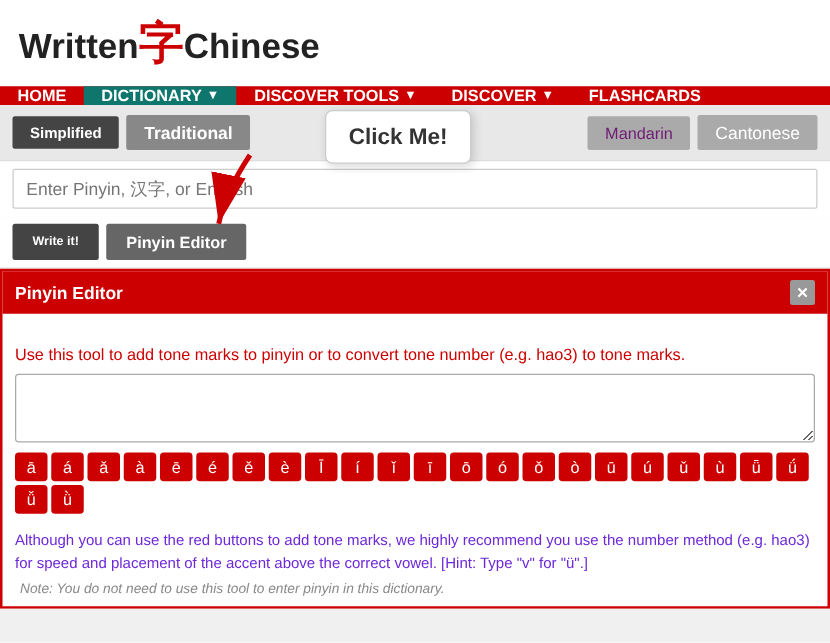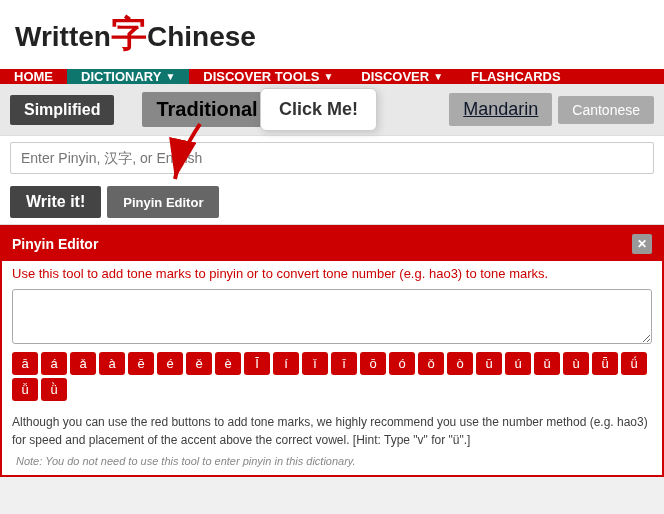--- a/index.html
+++ b/index.html
@@ -51,46 +51,44 @@
       display: flex;
       align-items: center;
       gap: 6px;
       position: relative;
     }
     .btn-simplified {
       background: #444;
       color: white;
       border: none;
       padding: 6px 14px;
-      font-size: 16px;
+      font-size: 12px;
       font-weight: bold;
       cursor: pointer;
       border-radius: 2px;
     }
     .btn-traditional {
       background: #888;
-      color: #000000;
+      color: #ffffff;
       border: none;
       padding: 6px 14px;
-      font-size: 20px;
-      font-weight: bold;
-      cursor: pointer;
-      border-radius: 2px;
-      margin-left: 22px;
+      font-size: 14px;
+      font-weight: bold;
+      cursor: pointer;
+      border-radius: 2px;
     }
     .btn-mandarin {
       background: #aaa;
-      color: #0f172a;
+      color: #701a75;
       border: none;
       padding: 6px 14px;
-      font-size: 18px;
+      font-size: 13px;
       cursor: pointer;
       border-radius: 2px;
       margin-left: auto;
-      text-decoration: underline;
     }
     .btn-cantonese {
       background: #aaa;
       color: white;
       border: none;
       padding: 6px 14px;
       font-size: 14px;
       cursor: pointer;
       border-radius: 2px;
       text-align: center;
@@ -136,21 +134,21 @@
       padding: 6px 10px;
       display: flex;
       gap: 6px;
       border-bottom: 1px solid #ddd;
     }
     .btn-write {
       background: #444;
       color: white;
       border: none;
       padding: 7px 16px;
-      font-size: 16px;
+      font-size: 10px;
       font-weight: bold;
       cursor: pointer;
       border-radius: 2px;
     }
     .btn-pinyin-editor {
       background: #666;
       color: white;
       border: none;
       padding: 7px 16px;
       font-size: 13px;
@@ -185,21 +183,21 @@
       cursor: pointer;
       font-size: 12px;
       display: flex;
       align-items: center;
       justify-content: center;
       border-radius: 2px;
     }
     .pinyin-instruction {
       color: #cc0000;
       font-size: 13px;
-      padding: 4px 10px 6px;
+      padding: 24px 10px 6px;
       line-height: 1.4;
     }
     .pinyin-textarea {
       display: block;
       width: calc(100% - 20px);
       margin: 0 10px;
       height: 55px;
       border: 1px solid #aaa;
       border-radius: 3px;
       resize: vertical;
@@ -223,21 +221,21 @@
       font-size: 13px;
       cursor: pointer;
       border-radius: 3px;
       min-width: 26px;
       text-align: center;
     }
 
     
     .pinyin-info {
       font-size: 12px;
-      color: #404040;
+      color: #6d28d9;
       padding: 4px 10px 6px;
       line-height: 1.5;
     }
     .pinyin-note {
       font-size: 11px;
       color: #888;
       padding: 0 14px 8px;
       font-style: italic;
     }
 

